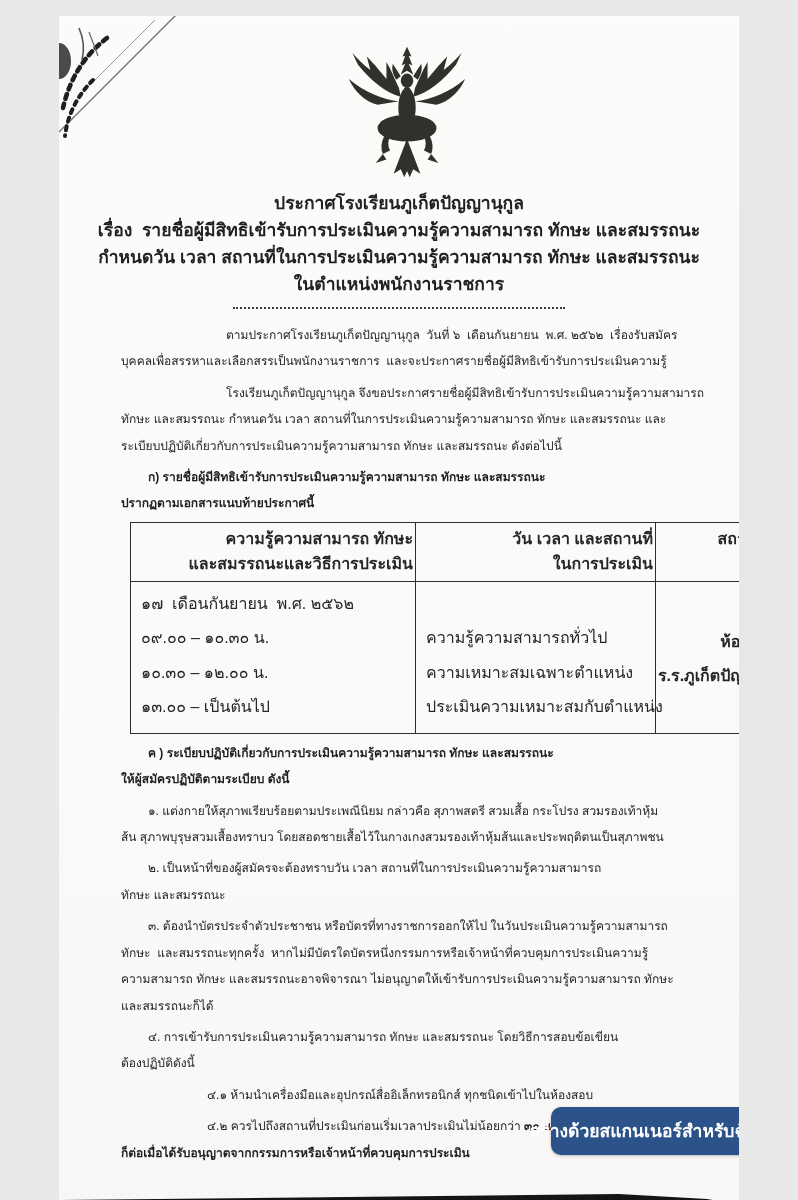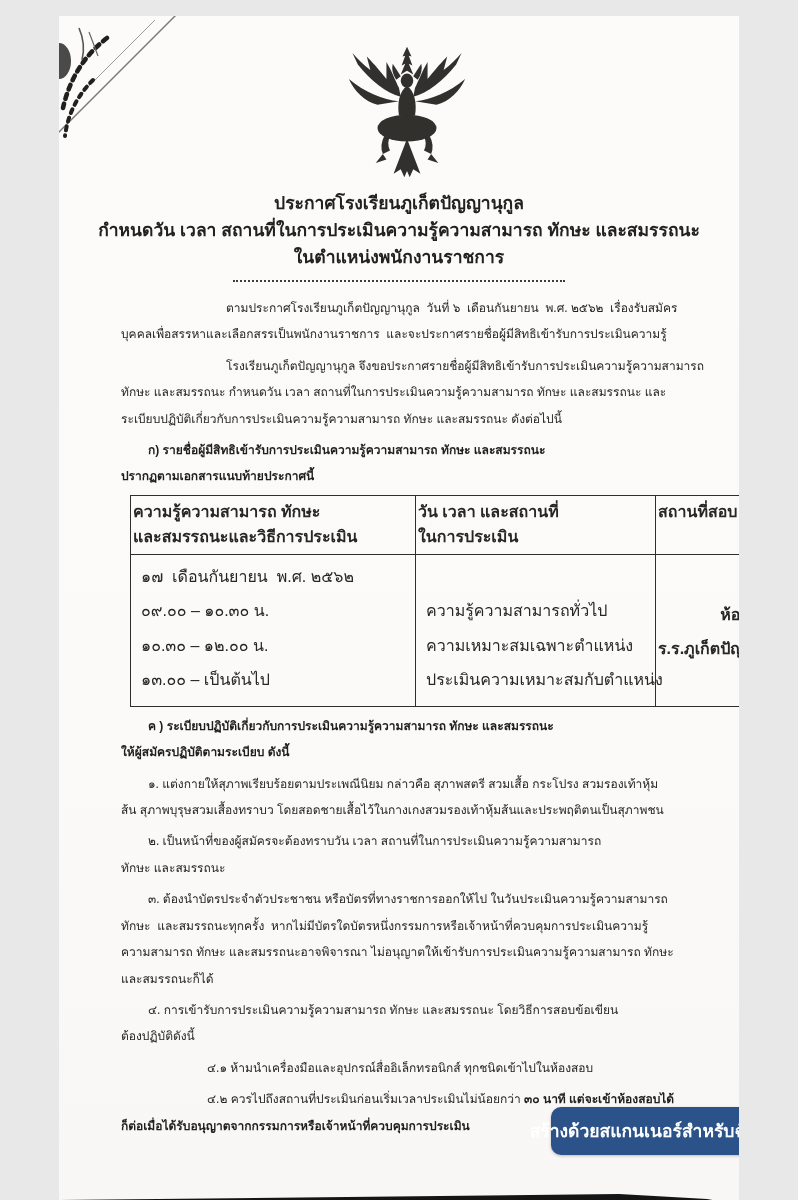--- a/index.html
+++ b/index.html
@@ -55,21 +55,21 @@
   .xtable {
     border-collapse:collapse;
     margin:5px 0 6px 9px;
     table-layout:fixed; width:654px;
   }
   .xtable td {
     border:1.7px solid #2e2e2e;
     vertical-align:top; padding:0;
   }
   .col1 { width:280px; } .col2 { width:235px; } .col3 { width:139px; }
-  .th-cell { text-align:left; padding:3px 2px 4px 2px !important; }
+  .th-cell { text-align:right; padding:3px 2px 4px 2px !important; }
   .th-ln { font-weight:bold; font-size:16px; line-height:25.5px; white-space:pre; }
   .cell-body { padding:5px 0 8px 10px !important; }
   .cell-ln  { font-size:16px; line-height:34.5px; white-space:pre; }
   .c2-body  { padding-top:39.5px !important; }
   .c3-body  { text-align:right; padding:43px 2px 0 2px !important;font-weight:bold; }
   .c3-ln    { font-size:16px; line-height:34.5px; white-space:pre; }
 </style>
 </head>
 <body>
 
@@ -102,20 +102,21 @@
         <path d="M110,101 Q116,112 112,122 L104,118 Q108,110 104,103 Z"></path>
         <path d="M85,105 L70,144 L78,139 L82,148 L85,141 L88,148 L92,139 L100,144 Z"></path>
         <path d="M58,122 L50,132 L62,128 Z"></path>
         <path d="M112,122 L120,132 L108,128 Z"></path>
       </g>
     </svg>
   </div>
 
   <div class="titles">
     <div class="title-ln">ประกาศโรงเรียนภูเก็ตปัญญานุกูล</div>
+    <div class="title-ln">เรื่อง  รายชื่อผู้มีสิทธิเข้ารับการประเมินความรู้ความสามารถ ทักษะ และสมรรถนะ</div>
     <div class="title-ln">กำหนดวัน เวลา สถานที่ในการประเมินความรู้ความสามารถ ทักษะ และสมรรถนะ</div>
     <div class="title-ln">ในตำแหน่งพนักงานราชการ</div>
   </div>
 
   <div class="dotted-sep"></div>
 
   <div class="content">
 
     <div class="para">
       <div class="ln ind">ตามประกาศโรงเรียนภูเก็ตปัญญานุกูล  วันที่ ๖  เดือนกันยายน  พ.ศ. ๒๕๖๒  เรื่องรับสมัคร</div>

